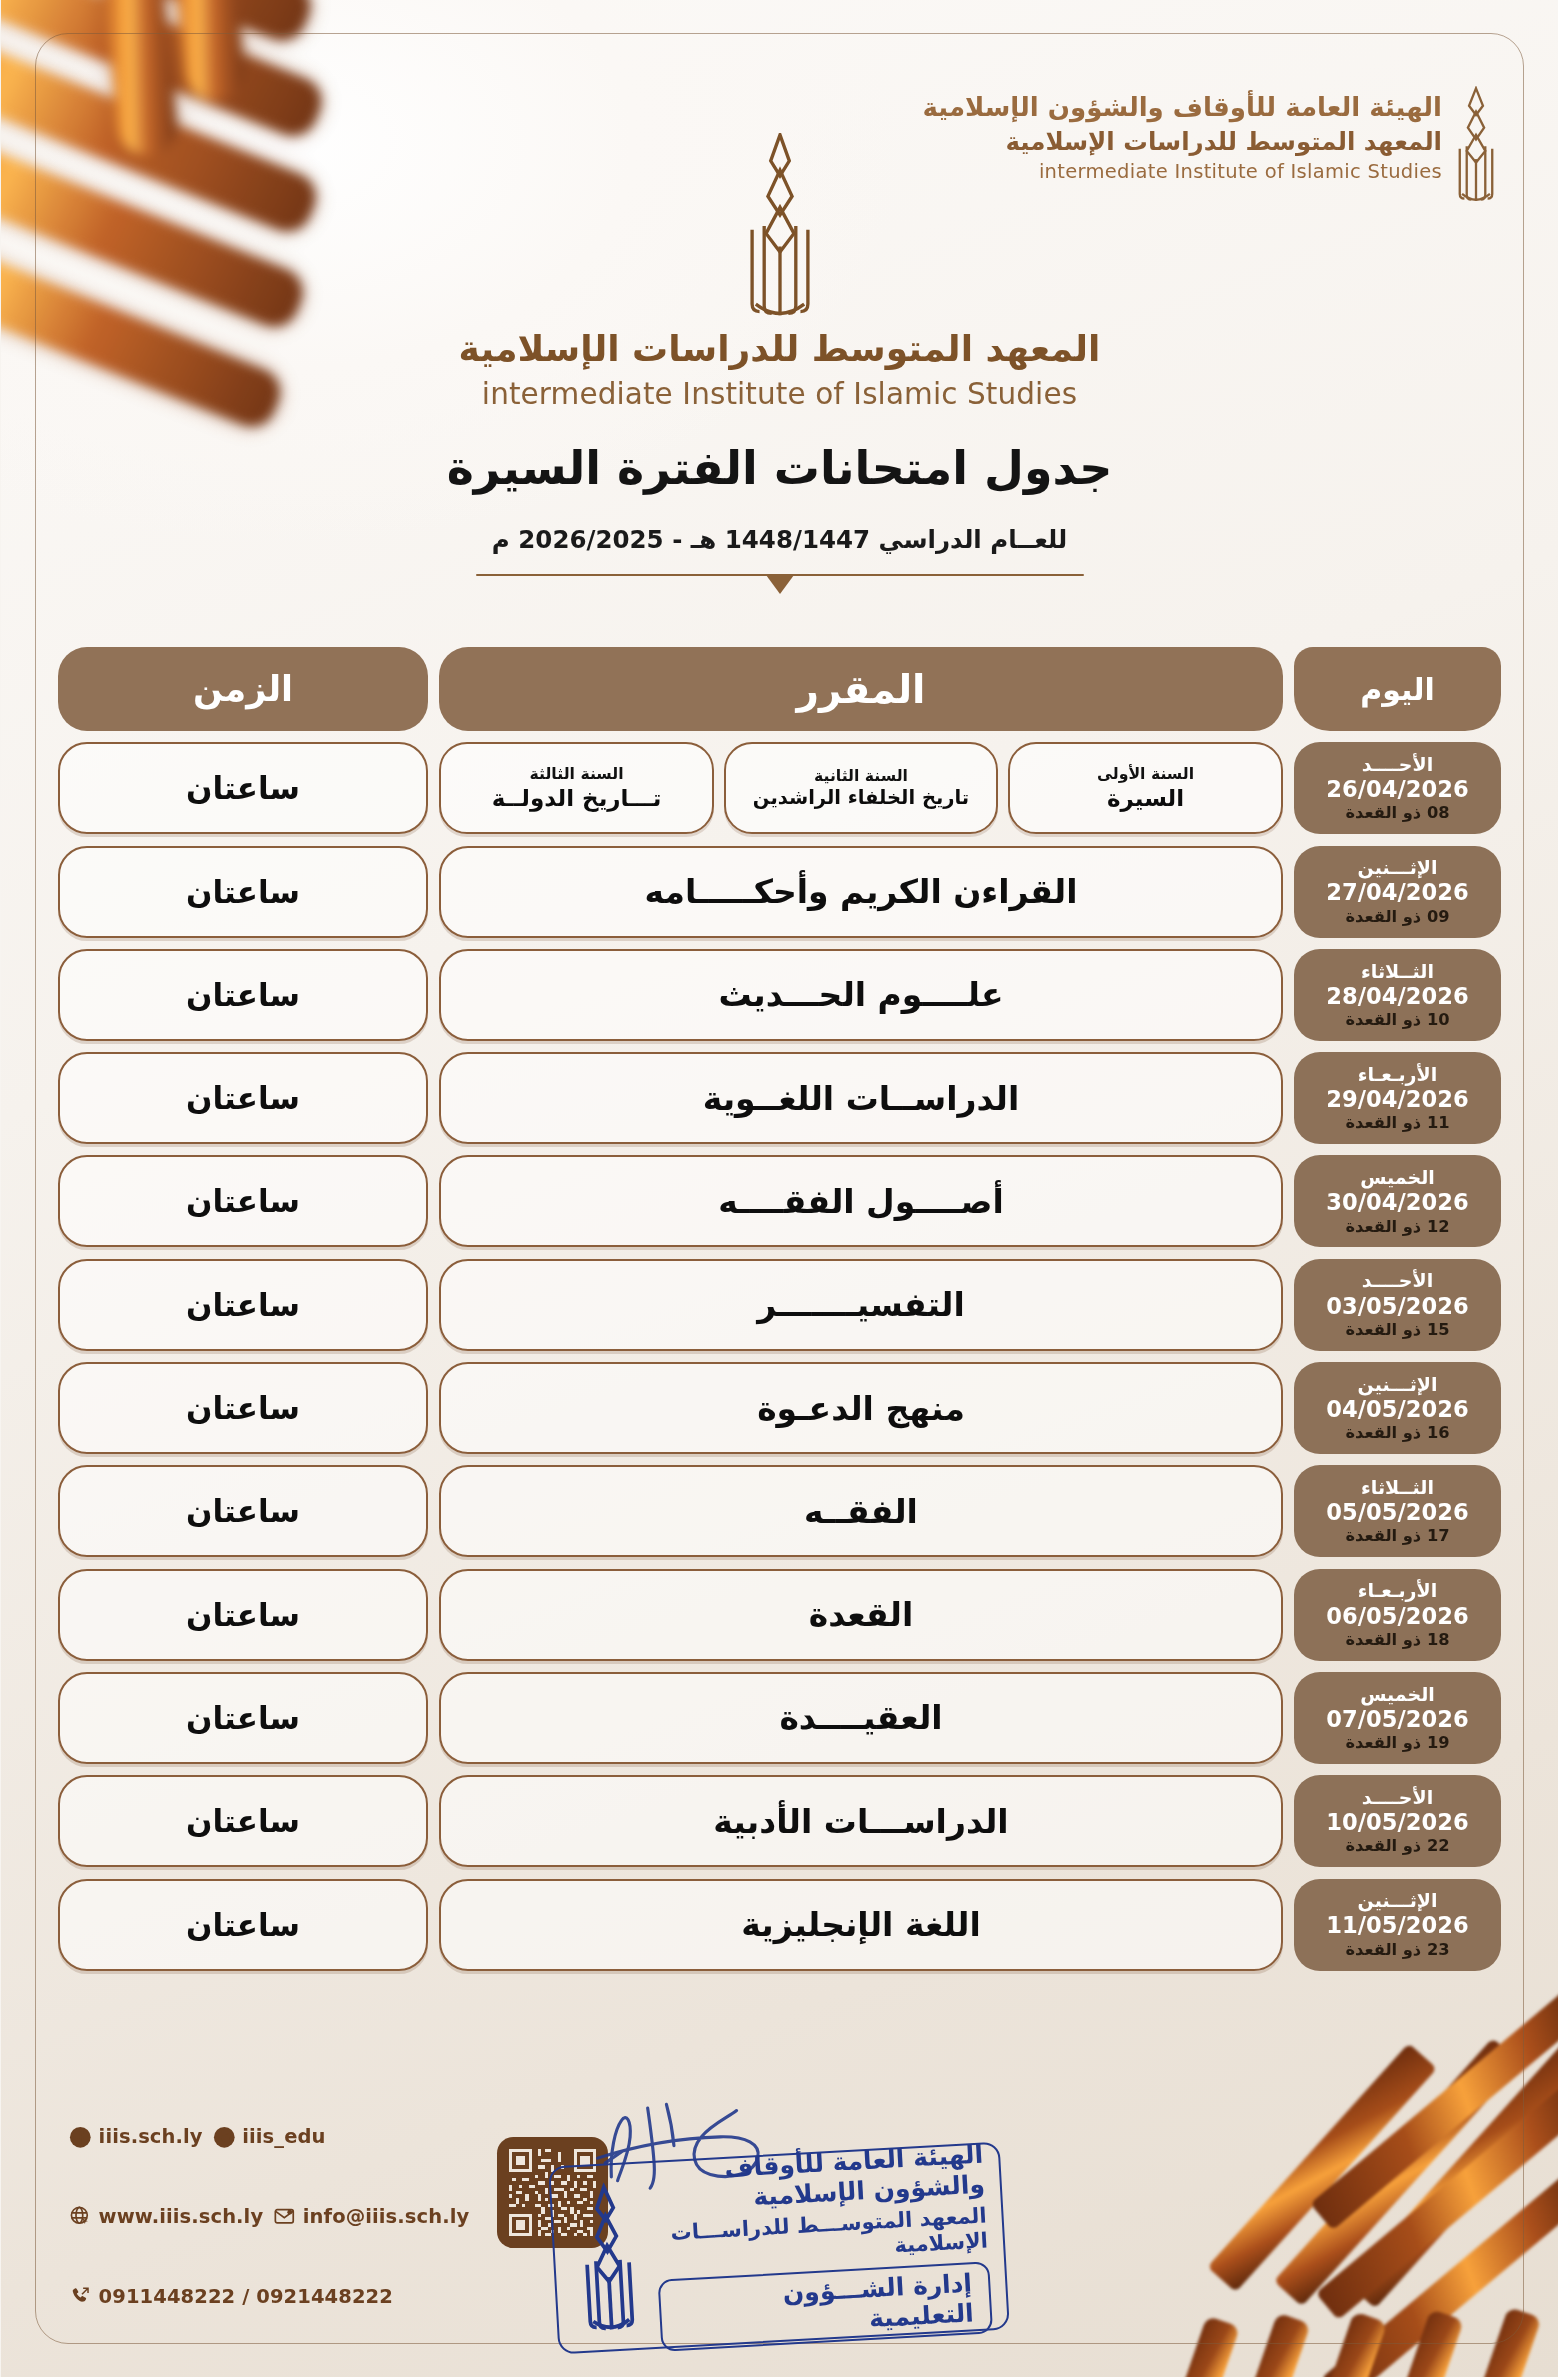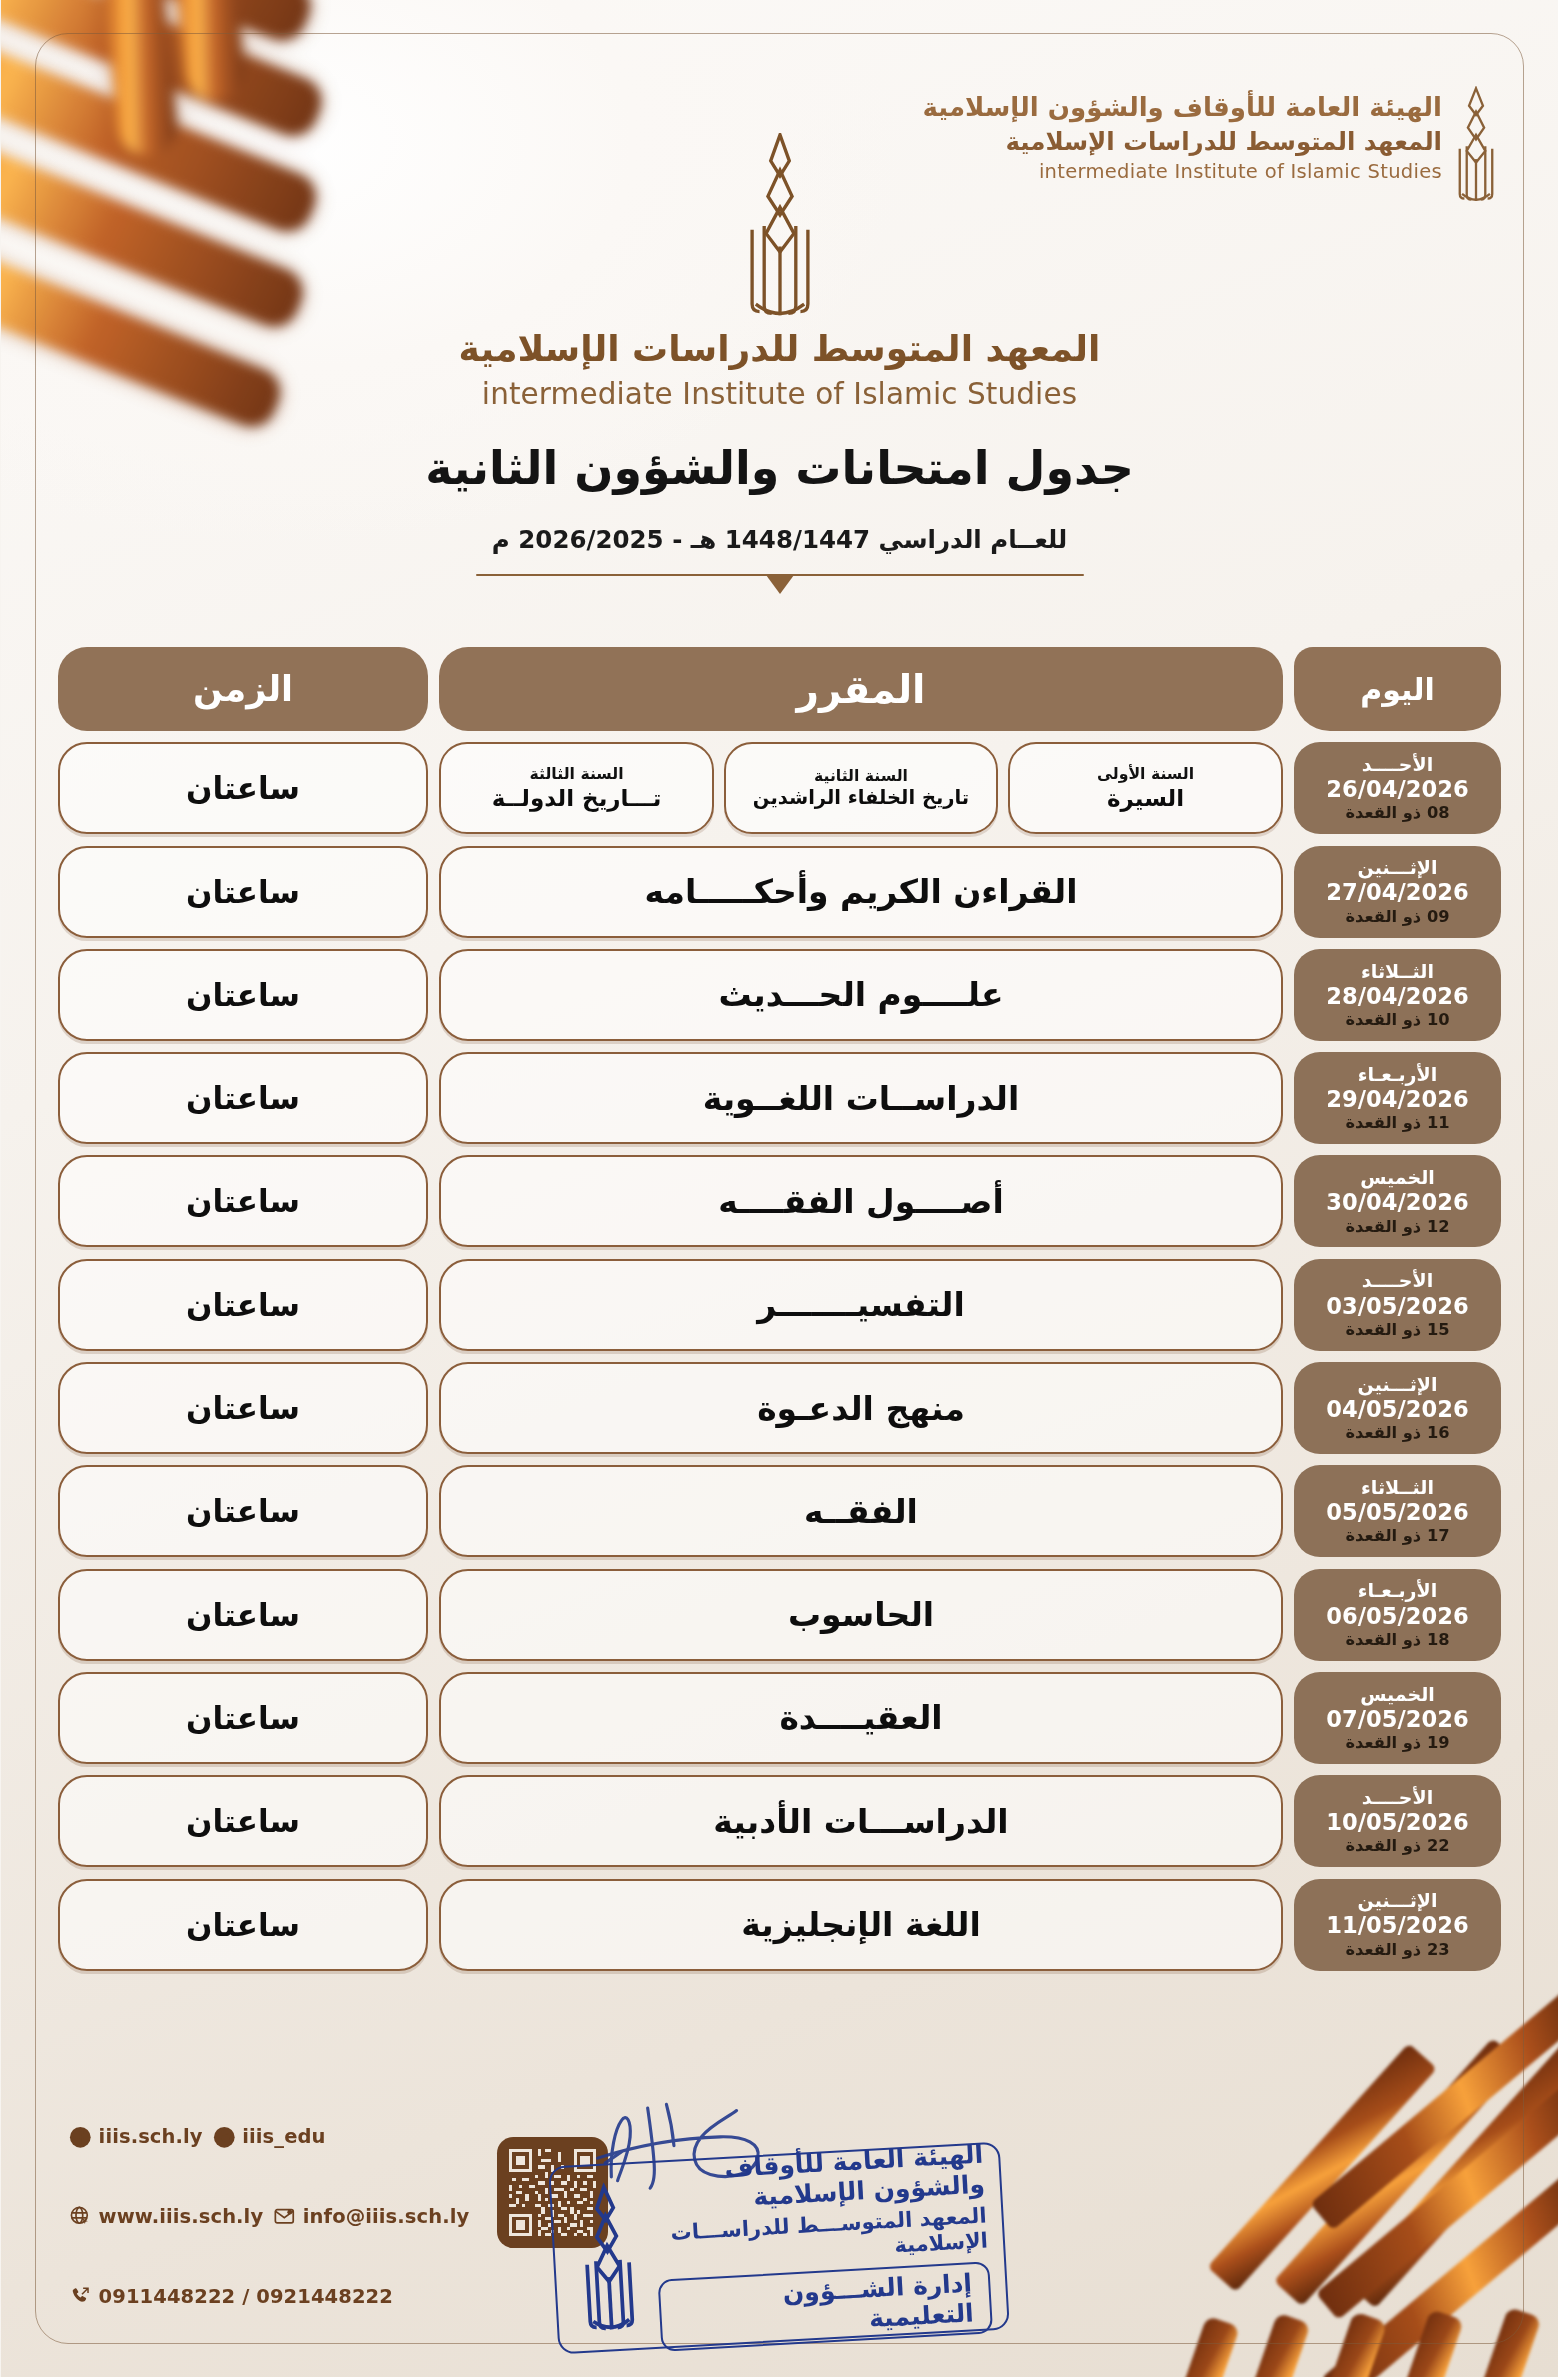--- a/index.html
+++ b/index.html
@@ -282,21 +282,21 @@
         <path d="M50 122 L50 196"></path>
         <path d="M67 100 L67 186 Q67 194 59 194"></path>
         <path d="M80 104 L80 184 Q80 192 72 192"></path>
         <path d="M24 184 Q50 204 76 184"></path>
       </svg>
     </div>
 
     <div id="title-block">
       <div id="inst-ar">المعهد المتوسط للدراسات الإسلامية</div>
       <div id="inst-en">intermediate Institute of Islamic Studies</div>
-      <div id="doc-title">جدول امتحانات والشؤون الثانية</div>
+      <div id="doc-title">جدول امتحانات الفترة السيرة</div>
       <div id="doc-year">للعــام الدراسي 1448/1447 هـ - 2026/2025 م</div>
       <div id="rule-wrap">
         <div id="rule-line"></div>
         <div id="rule-tri"></div>
       </div>
     </div>
   </div>
 
   <div id="table">
 
@@ -478,21 +478,21 @@
         <div class="row">
           <div class="cell-day">
             <div class="day-pill">
               <div class="day-name">الأربـعـاء</div>
               <div class="day-greg">06/05/2026</div>
               <div class="day-hijri">18 ذو القعدة</div>
             </div>
           </div>
           <div class="cell-course">
             <div class="course-pill">
-              <div class="course-text">الحاسوب</div>
+              <div class="course-text">القعدة</div>
             </div>
           </div>
           <div class="cell-time">
             <div class="time-pill">
               <div class="time-text">ساعتان</div>
             </div>
           </div>
         </div>
         <div class="row">
           <div class="cell-day">

